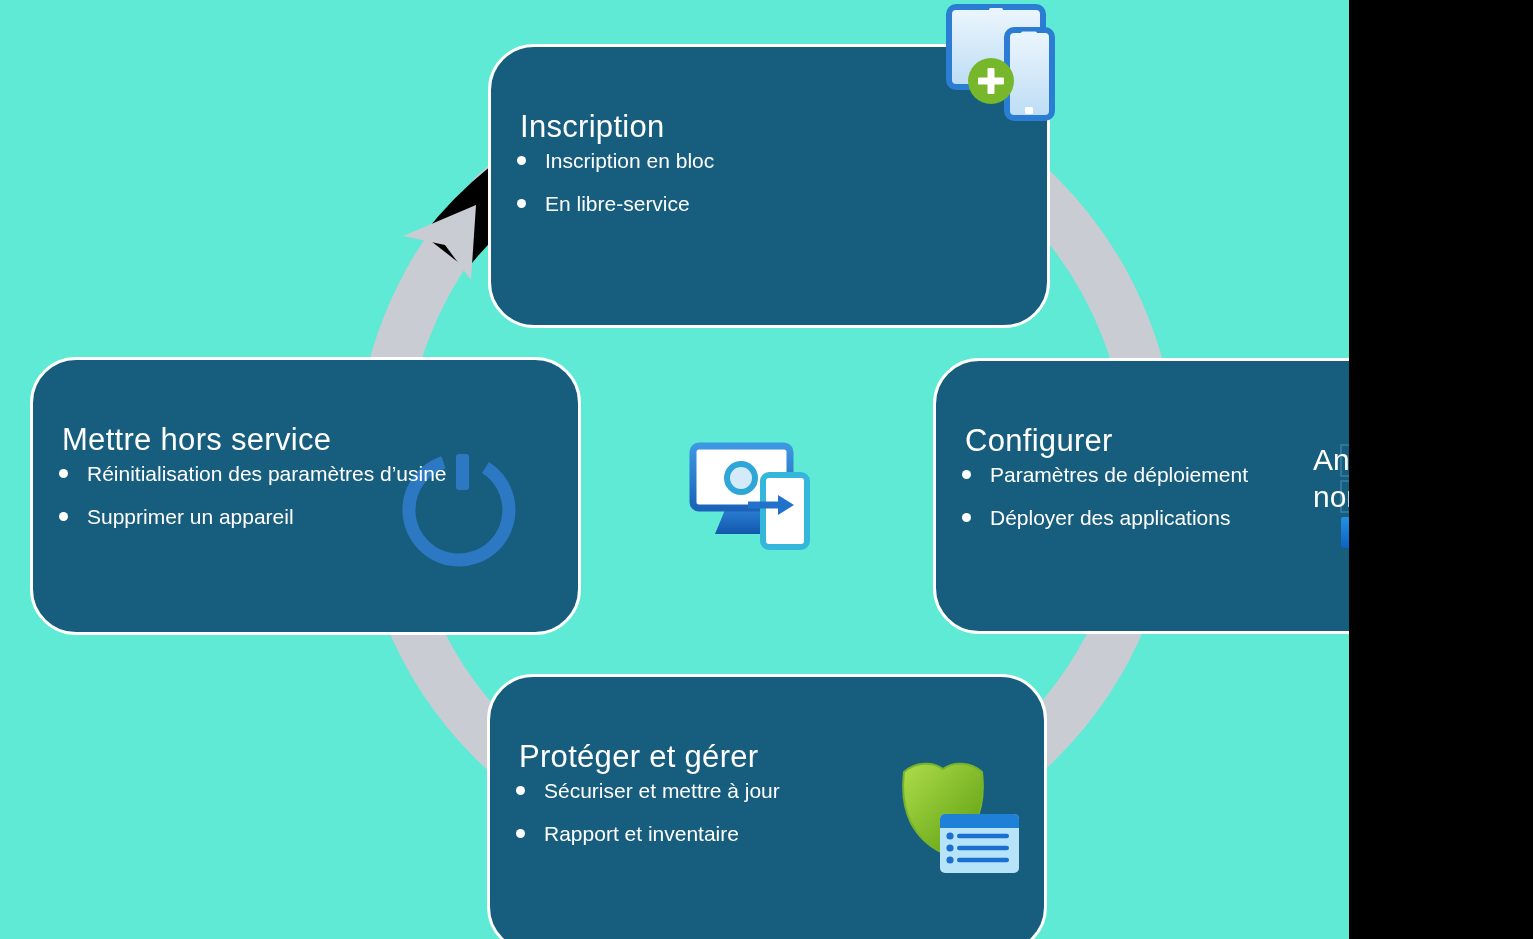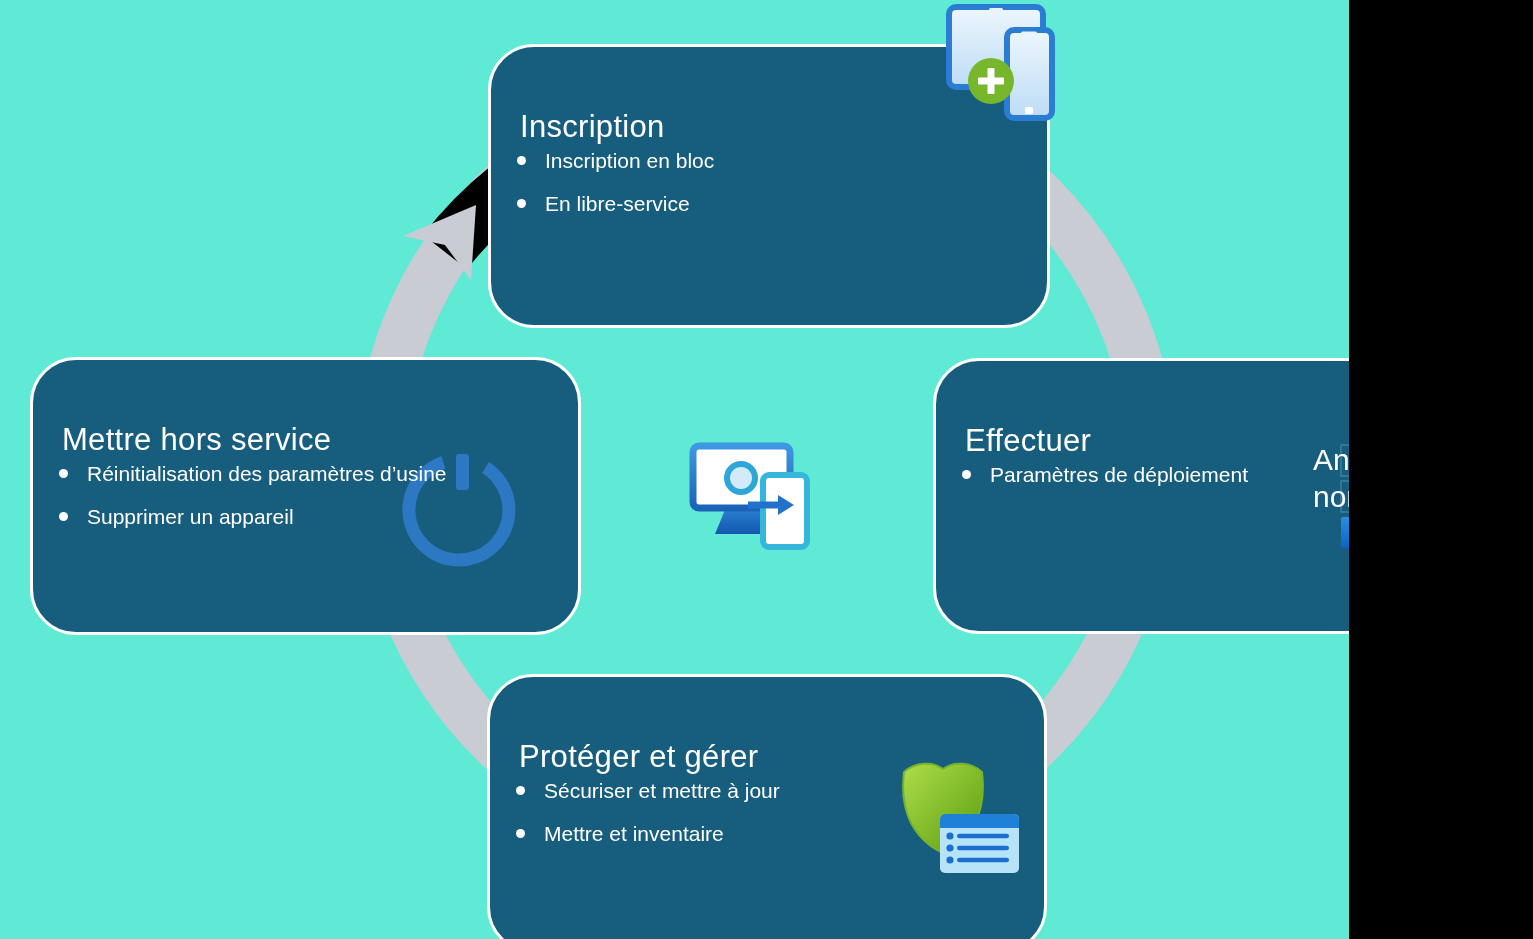--- a/index.html
+++ b/index.html
@@ -124,25 +124,29 @@
         <rect x="79" y="42" width="31" height="31"></rect>
       </g>
       <g fill="url(#g-sq)">
         <rect x="5" y="78" width="31" height="31" rx="2"></rect>
         <rect x="42" y="78" width="31" height="31" rx="2"></rect>
         <rect x="79" y="78" width="31" height="31" rx="2"></rect>
       </g>
     </svg>
     <div class="grid-label" id="grid-label-1">Ana non</div>
     <div class="grid-label" id="grid-label-2">non</div>
-    <h2 class="box-title">Effectuer</h2>
+    <h2 class="box-title">Configurer</h2>
     <ul class="bullets">
       <li>
         <span class="bullet-dot"></span>
         <span>Paramètres de déploiement</span>
+      </li>
+      <li>
+        <span class="bullet-dot"></span>
+        <span>Déployer des applications</span>
       </li>
     </ul>
   </div>
 
   <div class="lifebox" id="box-proteger">
     <svg class="box-icon" id="icon-shield-report" width="135" height="125" viewBox="0 0 135 125">
       <defs>
         <linearGradient id="g-shield" x1="0" y1="0" x2="1" y2="1">
           <stop offset="0" stop-color="#aedd4a"></stop>
             <stop offset="1" stop-color="#5a9c0e"></stop>
@@ -162,21 +166,21 @@
       </g>
     </svg>
     <h2 class="box-title">Protéger et gérer</h2>
     <ul class="bullets">
       <li>
         <span class="bullet-dot"></span>
         <span>Sécuriser et mettre à jour</span>
       </li>
       <li>
         <span class="bullet-dot"></span>
-        <span>Mettre et inventaire</span>
+        <span>Rapport et inventaire</span>
       </li>
     </ul>
   </div>
 
   <div class="lifebox" id="box-retirer">
     <svg class="box-icon" id="icon-restart" width="140" height="140" viewBox="0 0 140 140">
       <path d="M 96.5 27.6 A 50 50 0 1 1 54.5 22.4" fill="none" stroke="#2d78c2" stroke-width="13"></path>
       <rect x="67" y="14" width="13" height="36" rx="3" fill="#2d78c2"></rect>
     </svg>
     <h2 class="box-title">Mettre hors service</h2>

